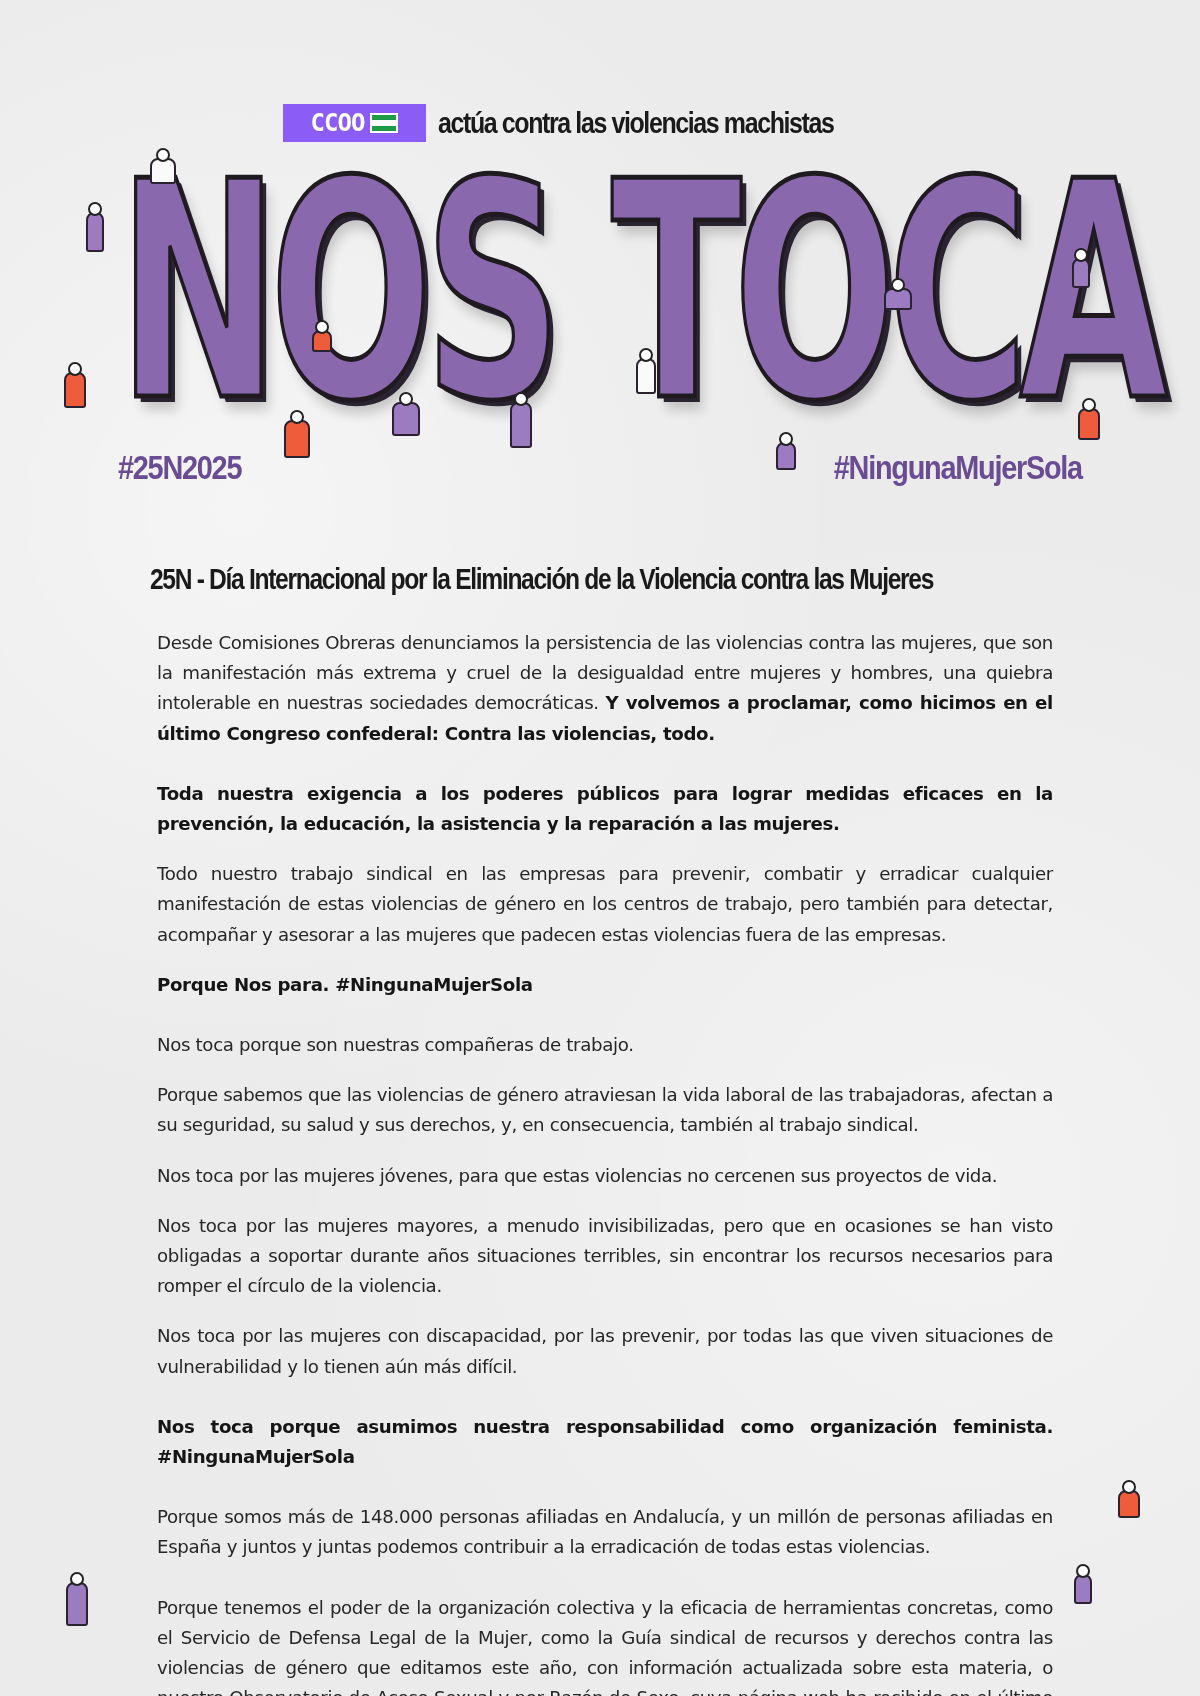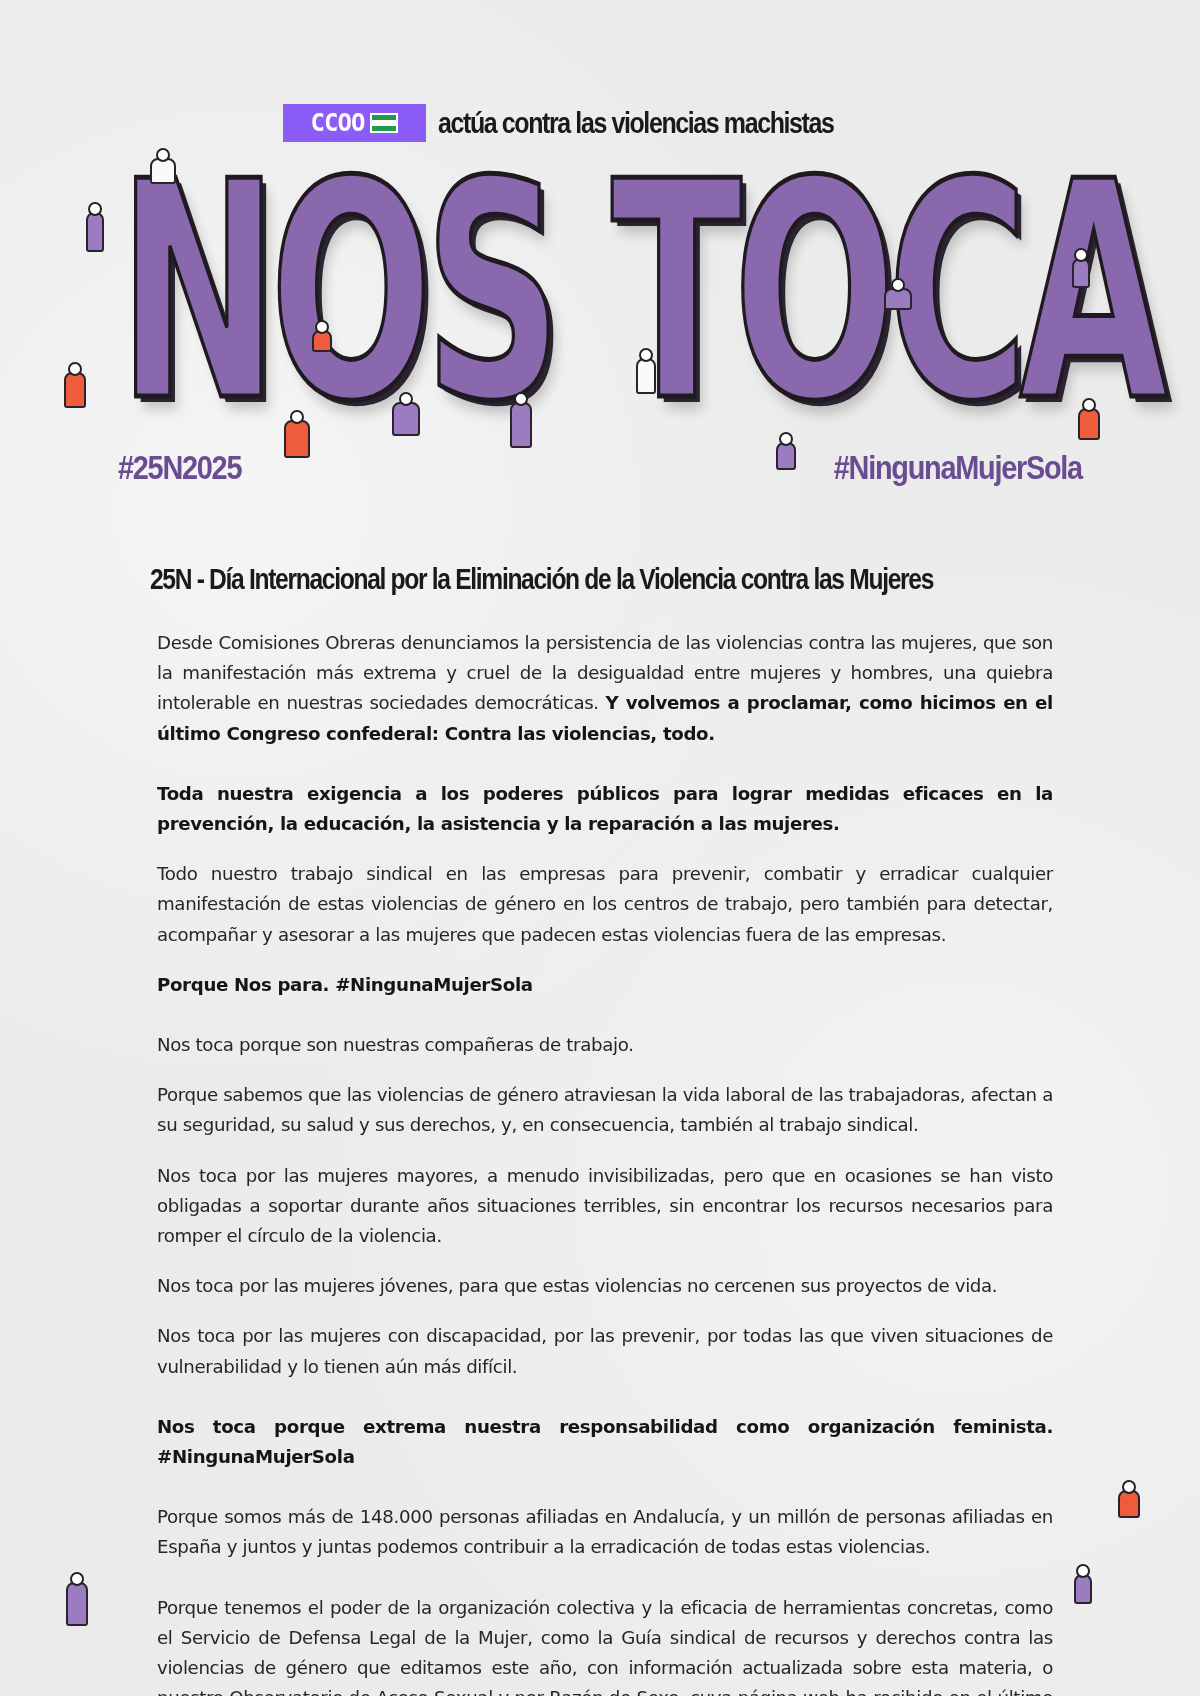--- a/index.html
+++ b/index.html
@@ -175,27 +175,27 @@
 
   <p>
     <b class="line">Toda nuestra exigencia a los poderes públicos para lograr medidas eficaces en la prevención, la educación, la asistencia y la reparación a las mujeres.</b>
     <span class="line">Todo nuestro trabajo sindical en las empresas para prevenir, combatir y erradicar cualquier manifestación de estas violencias de género en los centros de trabajo, pero también para detectar, acompañar y asesorar a las mujeres que padecen estas violencias fuera de las empresas.</span>
     <b class="line">Porque Nos para. #NingunaMujerSola</b>
   </p>
 
   <p>
     <span class="line">Nos toca porque son nuestras compañeras de trabajo.</span>
     <span class="line">Porque sabemos que las violencias de género atraviesan la vida laboral de las trabajadoras, afectan a su seguridad, su salud y sus derechos, y, en consecuencia, también al trabajo sindical.</span>
+    <span class="line">Nos toca por las mujeres jóvenes, para que estas violencias no cercenen sus proyectos de vida.</span>
     <span class="line">Nos toca por las mujeres mayores, a menudo invisibilizadas, pero que en ocasiones se han visto obligadas a soportar durante años situaciones terribles, sin encontrar los recursos necesarios para romper el círculo de la violencia.</span>
-    <span class="line">Nos toca por las mujeres jóvenes, para que estas violencias no cercenen sus proyectos de vida.</span>
     <span class="line">Nos toca por las mujeres con discapacidad, por las prevenir, por todas las que viven situaciones de vulnerabilidad y lo tienen aún más difícil.</span>
   </p>
 
   <p>
-    <b>Nos toca porque extrema nuestra responsabilidad como organización feminista. #NingunaMujerSola</b>
+    <b>Nos toca porque asumimos nuestra responsabilidad como organización feminista. #NingunaMujerSola</b>
   </p>
 
   <p>
     <span>Porque somos más de 148.000 personas afiliadas en Andalucía, y un millón de personas afiliadas en España y juntos y juntas podemos contribuir a la erradicación de todas estas violencias.</span>
   </p>
 
   <p class="tight">
     <span>Porque tenemos el poder de la organización colectiva y la eficacia de herramientas concretas, como el Servicio de Defensa Legal de la Mujer, como la  Guía sindical de recursos y derechos contra las violencias de género que editamos este año, con información actualizada sobre esta materia, o nuestro Observatorio de Acoso Sexual y por Razón de Sexo, cuya página web ha recibido en el último año cerca de 7.000 visitas.</span>
   </p>
 </div>

